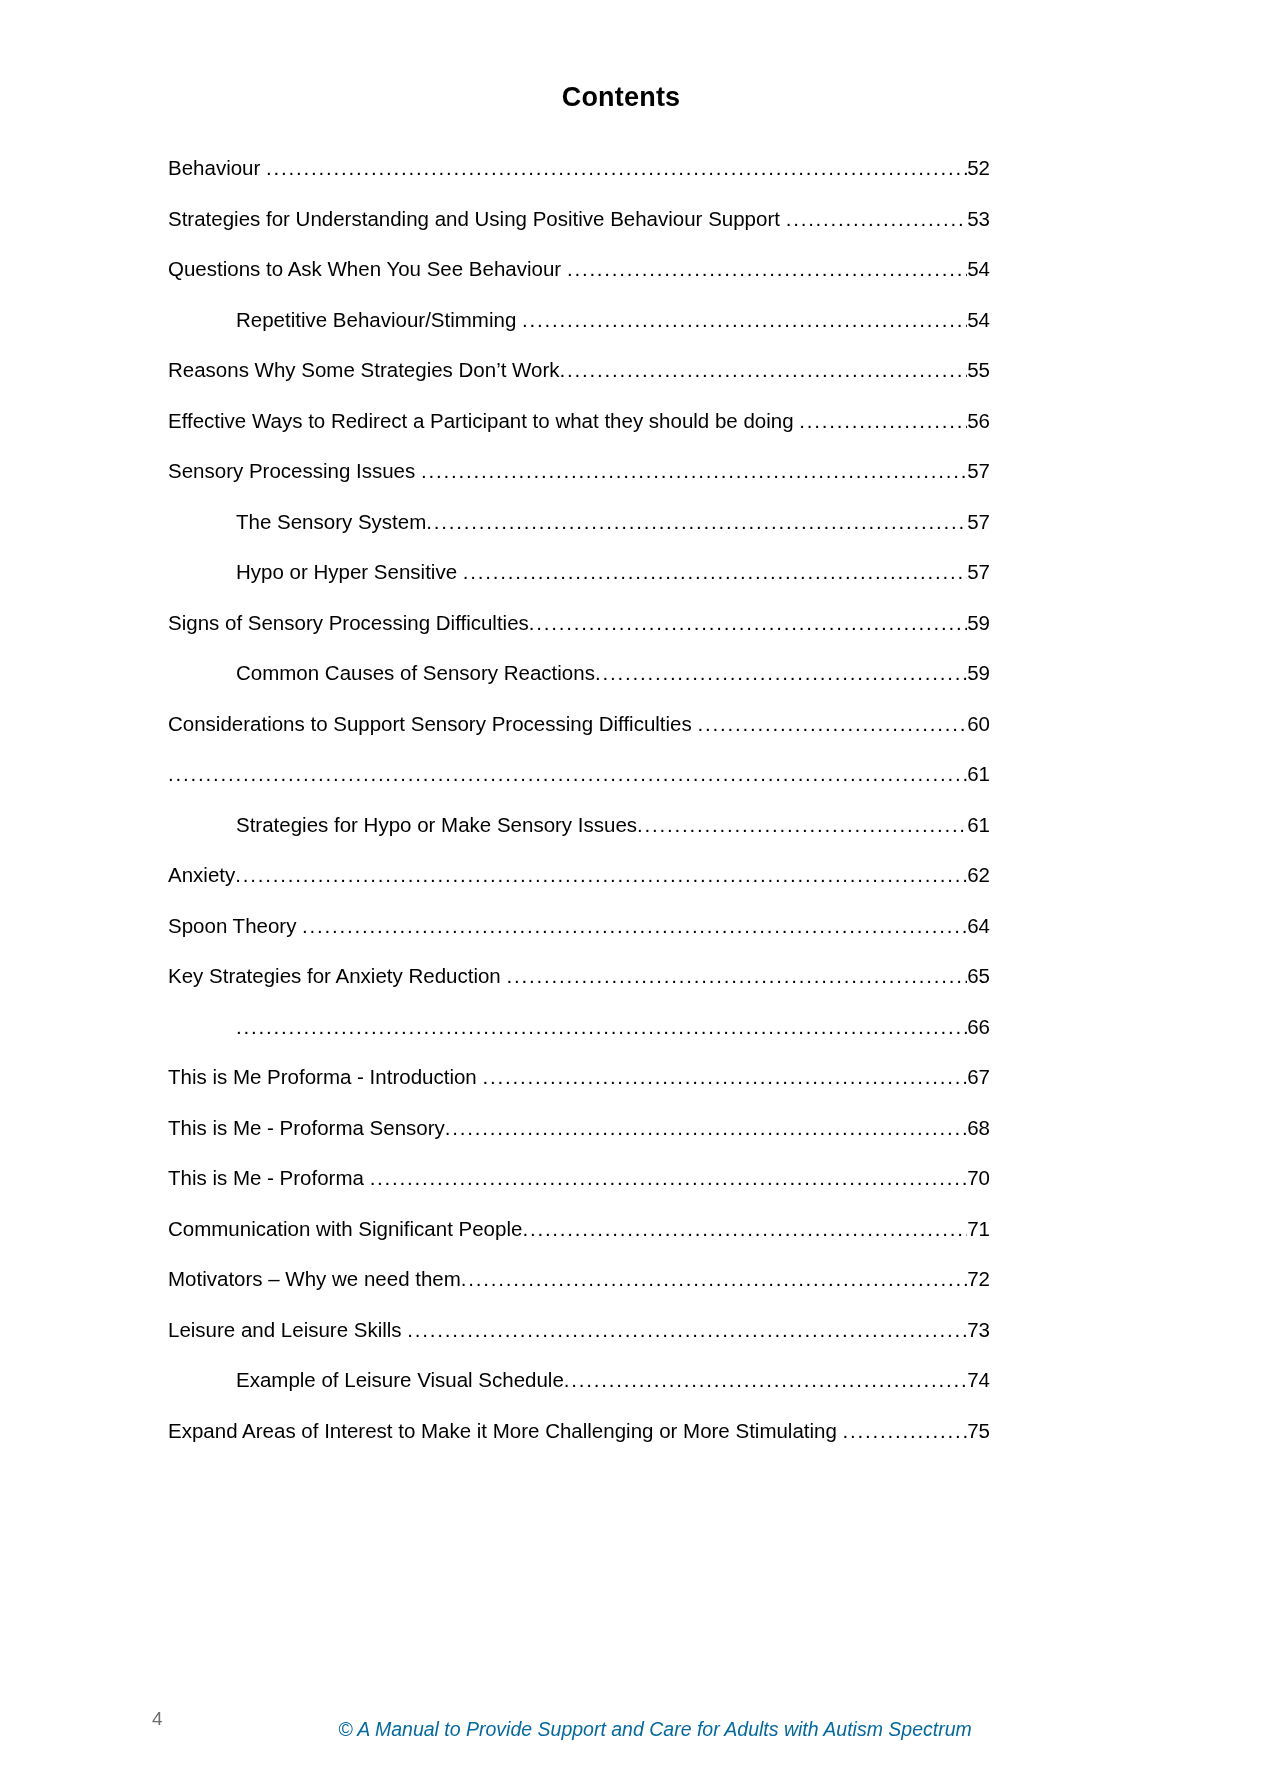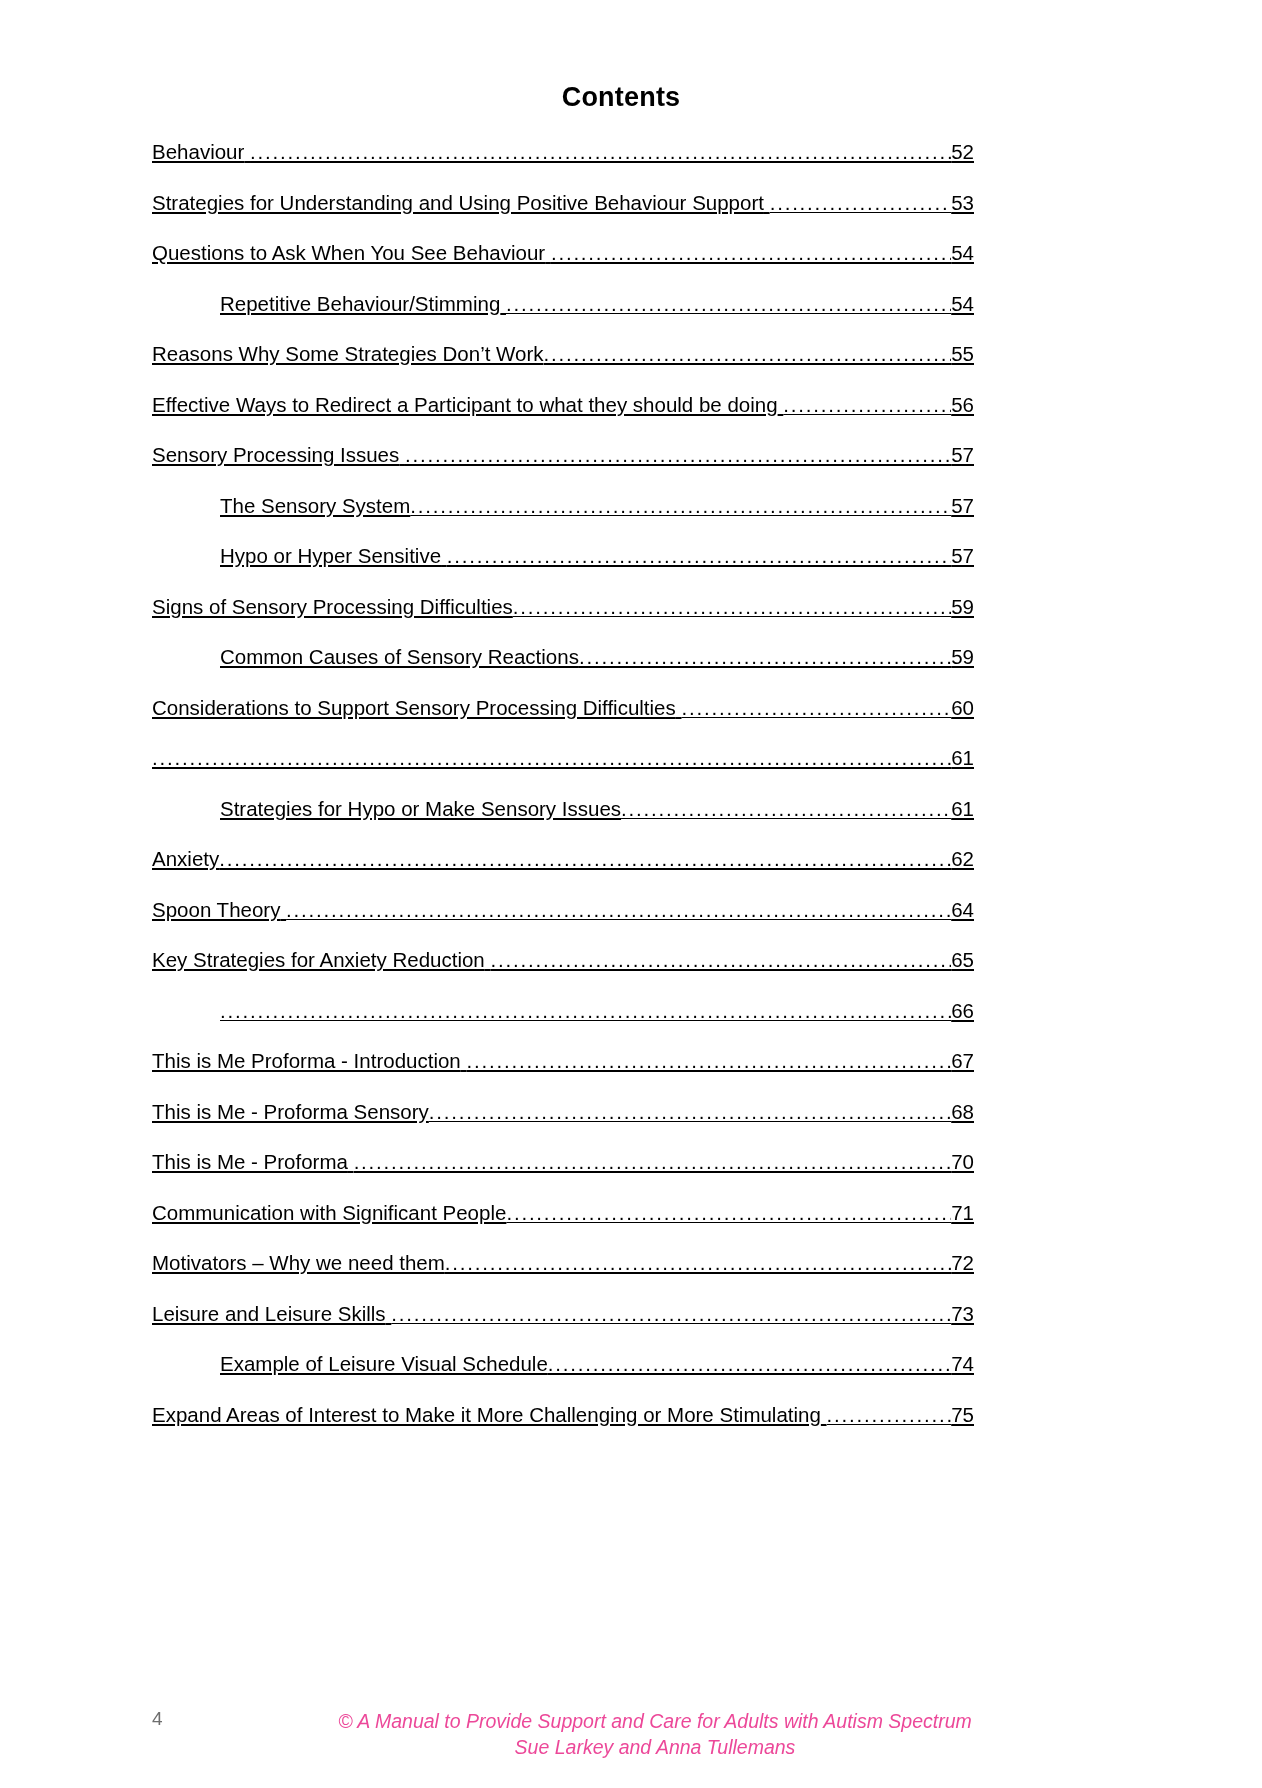--- a/index.html
+++ b/index.html
@@ -24,28 +24,27 @@
     text-align: center;
     font-size: 27px;
     font-weight: bold;
     letter-spacing: 0.2px;
     margin: 0;
     padding-top: 82px;
     padding-right: 20px;
     color: #000;
   }
   .toc {
-    margin: 0;
+    margin: 16px;
     padding: 0;
     list-style: none;
     position: absolute;
     top: 142px;
     left: 128px;
     width: 822px;
-    text-decoration: underline;
   }
   .toc-entry {
     display: flex;
     align-items: baseline;
     font-size: 20.5px;
     line-height: 1.0;
     height: 50.5px;
     white-space: nowrap;
     color: #000;
   }
@@ -93,22 +92,23 @@
     color: #6e6e6e;
     flex: 0 0 auto;
     width: 110px;
   }
   .footer-credit {
     flex: 1 1 auto;
     text-align: center;
     font-style: italic;
     font-size: 19.5px;
     line-height: 1.35;
-    color: #ec4899;
+    color: #0369a1;
     padding-right: 60px;
+    margin-top: 8px;
   }
   .footer-credit span {
     display: block;
   }
 </style>
 </head>
 <body>
 
 <div class="page">
 
@@ -243,18 +243,17 @@
         <span class="dots">.......................................................................................................................................................................................................</span>
         <span class="entry-page">75</span>
       </li>
     </ul>
 
   <div class="footer">
     <div class="footer-inner">
       <div class="footer-pagenum">4</div>
       <div class="footer-credit">
         <span>© A Manual to Provide Support and Care for Adults with Autism Spectrum</span>
-        <span>Sue Larkey and Anna Tullemans</span>
       </div>
     </div>
   </div>
 
 </div>
 
 </body></html>

